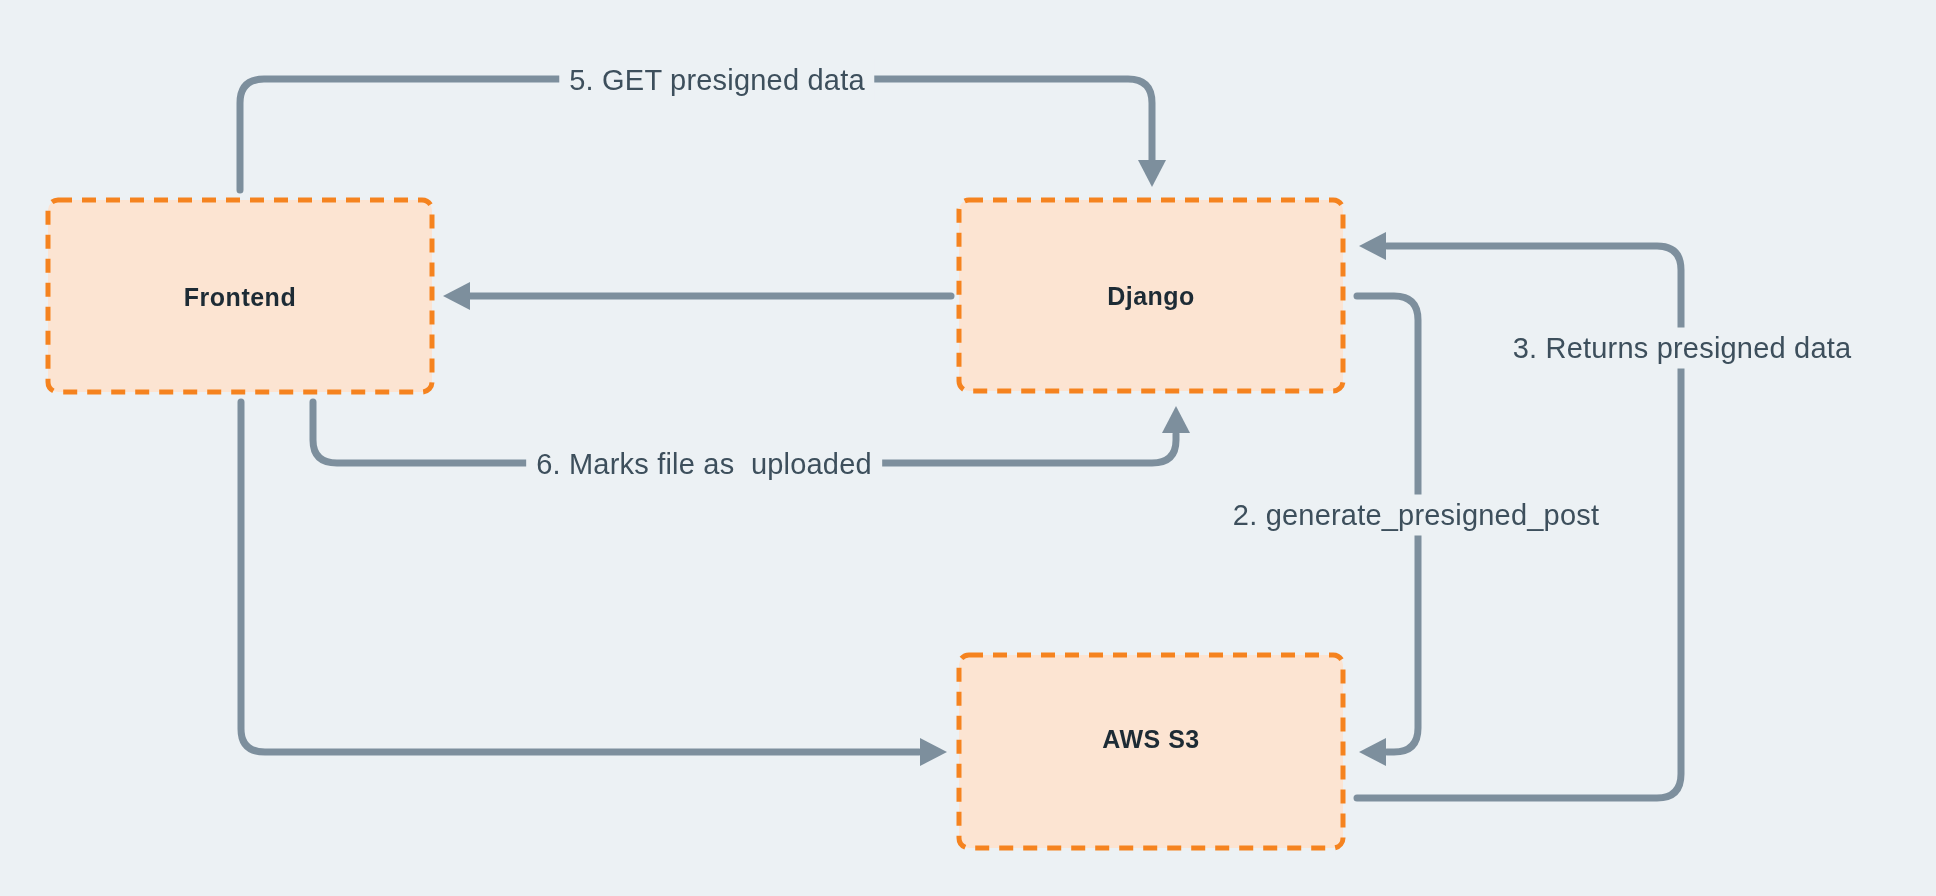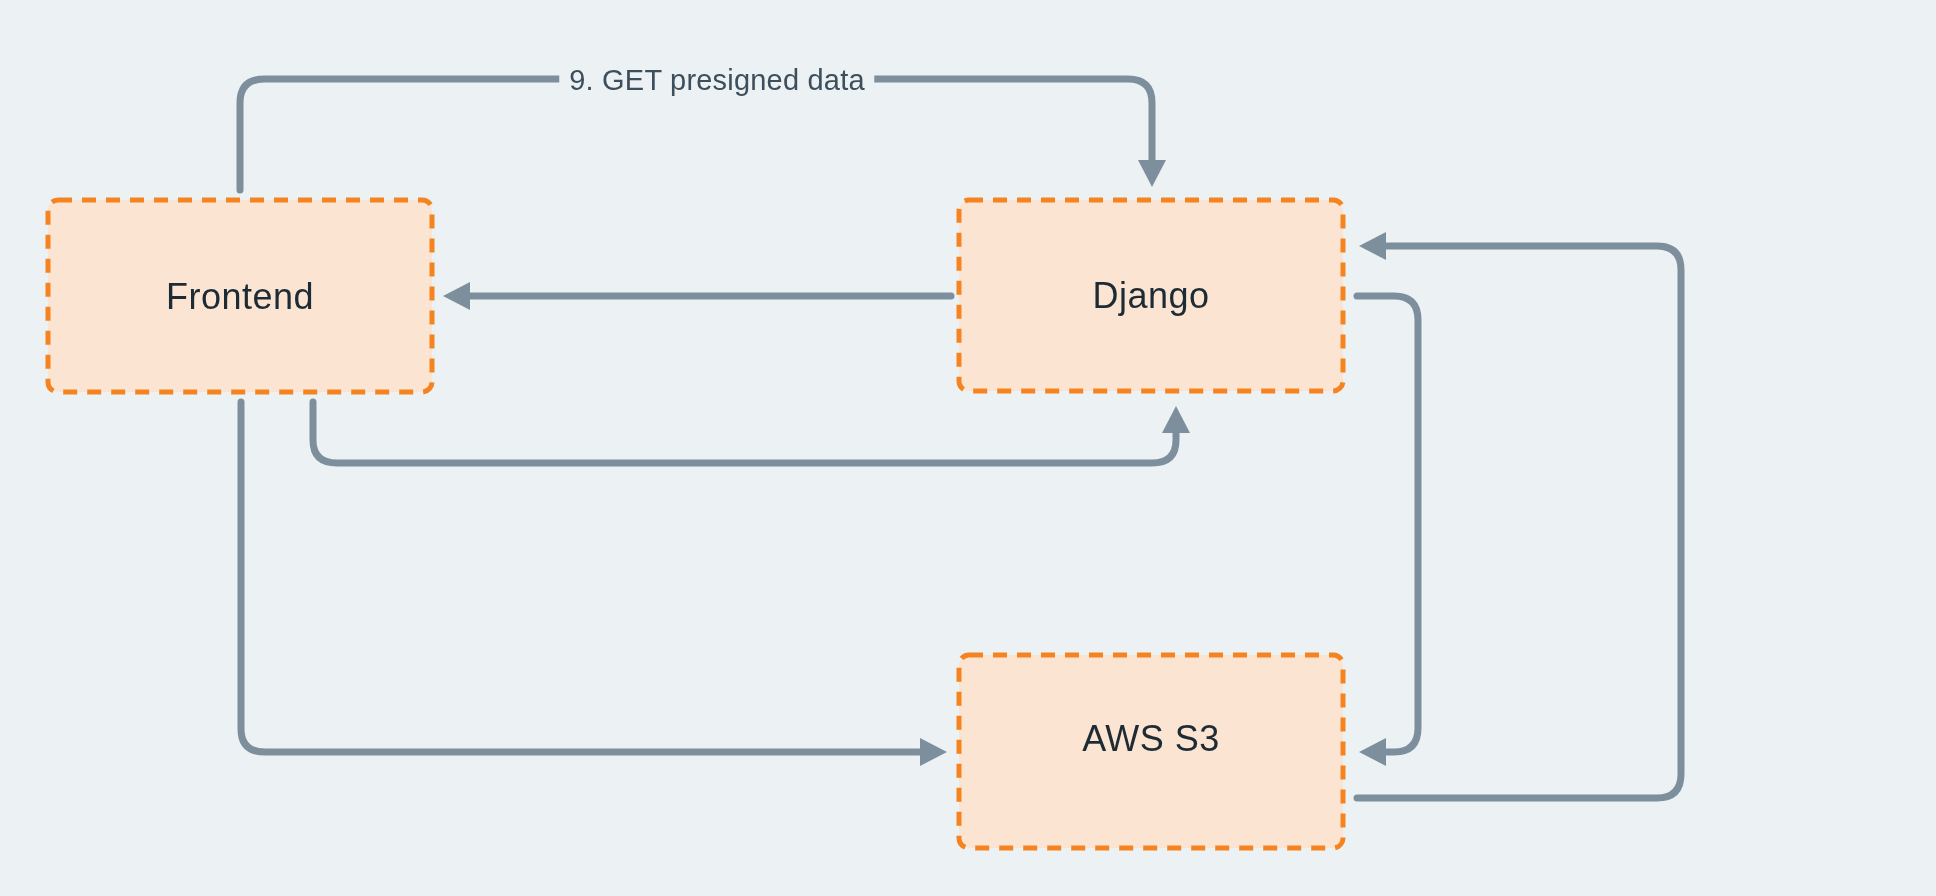--- a/index.html
+++ b/index.html
@@ -34,24 +34,25 @@
     fill: none;
     stroke: var(--edge);
     stroke-width: 7;
     stroke-linecap: round;
     stroke-linejoin: round;
   }
   .arrow-head { fill: var(--edge); stroke: none; }
   .node-label {
     position: absolute;
     transform: translate(-50%, -50%);
-    font-size: 36px;
+    font-size: 25px;
     color: var(--node-text);
     letter-spacing: 0.5px;
     white-space: pre;
+    font-weight: bold;
   }
   .edge-label {
     position: absolute;
     transform: translate(-50%, -50%);
     font-size: 29px;
     color: var(--edge-label-text);
     background: var(--background);
     padding: 4px 10px;
     white-space: pre;
     letter-spacing: 0.2px;
@@ -84,15 +85,18 @@
 
     <rect class="node-rect" x="48" y="200" width="384" height="192" rx="10"></rect>
     <rect class="node-rect" x="959" y="200" width="384" height="191" rx="10"></rect>
     <rect class="node-rect" x="959" y="655" width="384" height="193" rx="10"></rect>
   </svg>
 
   <div class="node-label" style="left:240px; top:297px;">Frontend</div>
   <div class="node-label" style="left:1151px; top:296px;text-align:right;">Django</div>
   <div class="node-label" style="left:1151px; top:739px;">AWS S3</div>
 
-  <div class="edge-label" style="left:717px; top:80px;">9. GET presigned data</div>
+  <div class="edge-label" style="left:717px; top:80px;">5. GET presigned data</div>
+  <div class="edge-label" style="left:1416px; top:515px;">2. generate_presigned_post</div>
+  <div class="edge-label" style="left:1682px; top:348px;">3. Returns presigned data</div>
+  <div class="edge-label" style="left:704px; top:464px;">6. Marks file as  uploaded</div>
 
 </div>
 
 </body></html>

